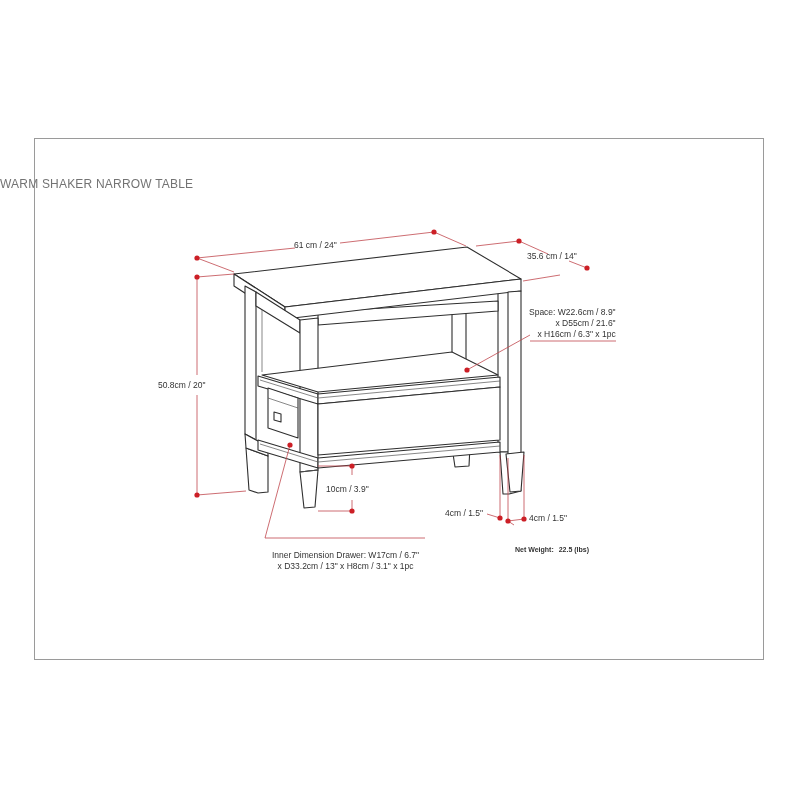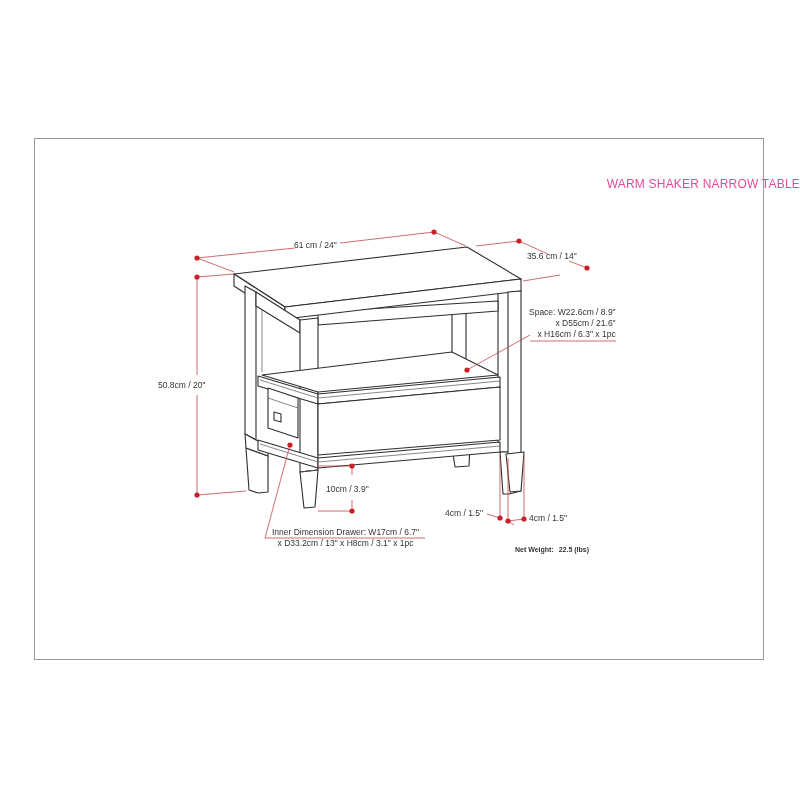--- a/index.html
+++ b/index.html
@@ -1,21 +1,21 @@
 <!DOCTYPE html>
 <html><head>
 <meta charset="utf-8">
 <style>
   html, body { margin:0; padding:0; background:#ffffff; }
   body { width:800px; height:800px; position:relative; overflow:hidden;
          font-family:"Liberation Sans", "DejaVu Sans", sans-serif; color:#3a3a3a; }
   .frame { position:absolute; left:34px; top:138px; width:730px; height:522px;
            border:1.5px solid #9a9a9a; box-sizing:border-box; }
-  .title { position:absolute; left:0; width:800px; top:177px; text-align:right;
-           font-size:12px; letter-spacing:0.2px; color:#ec4899; }
+  .title { position:absolute; left:0; width:800px; top:177px; text-align:left;
+           font-size:12px; letter-spacing:0.2px; color:#737373; }
   .lbl { position:absolute; font-size:8.5px; color:#333; white-space:nowrap; line-height:11px; }
   .net { font-size:7px; font-weight:bold; color:#333; }
   svg.drawing { position:absolute; left:0; top:0; }
   .lt { stroke:#555; stroke-width:0.7; fill:none; }
   .f { fill:#ffffff; stroke:#2e2e2e; stroke-width:1.1; stroke-linejoin:round; }
   .dim { stroke:#c0484e; stroke-width:0.8; fill:none; }
   .dot { fill:#cc1f26; }
 </style>
 </head>
 <body>
@@ -144,21 +144,21 @@
 <div class="lbl" style="left:326px; top:484px;">10cm / 3.9"</div>
 <div class="lbl" style="left:445px; top:508px;">4cm / 1.5"</div>
 <div class="lbl" style="left:529px; top:513px;">4cm / 1.5"</div>
 
 <div class="lbl" style="left:529px; top:307px; text-align:right;">
   <div>Space: W22.6cm / 8.9"</div>
   <div style="padding-left:7px;">x D55cm / 21.6"</div>
   <div style="padding-left:2px;">x H16cm / 6.3" x 1pc</div>
 </div>
 
-<div class="lbl" style="left:272px; top:527px; text-align:center;">
+<div class="lbl" style="left:272px; top:550px; text-align:center;">
   <div>Inner Dimension Drawer: W17cm / 6.7"</div>
   <div>x D33.2cm / 13" x H8cm / 3.1" x 1pc</div>
 </div>
 
 <div class="lbl net" style="left:515px; top:544px;">
   <span>Net Weight:</span>
   <span style="margin-left:3px;">22.5 (lbs)</span>
 </div>
 
 </body></html>

